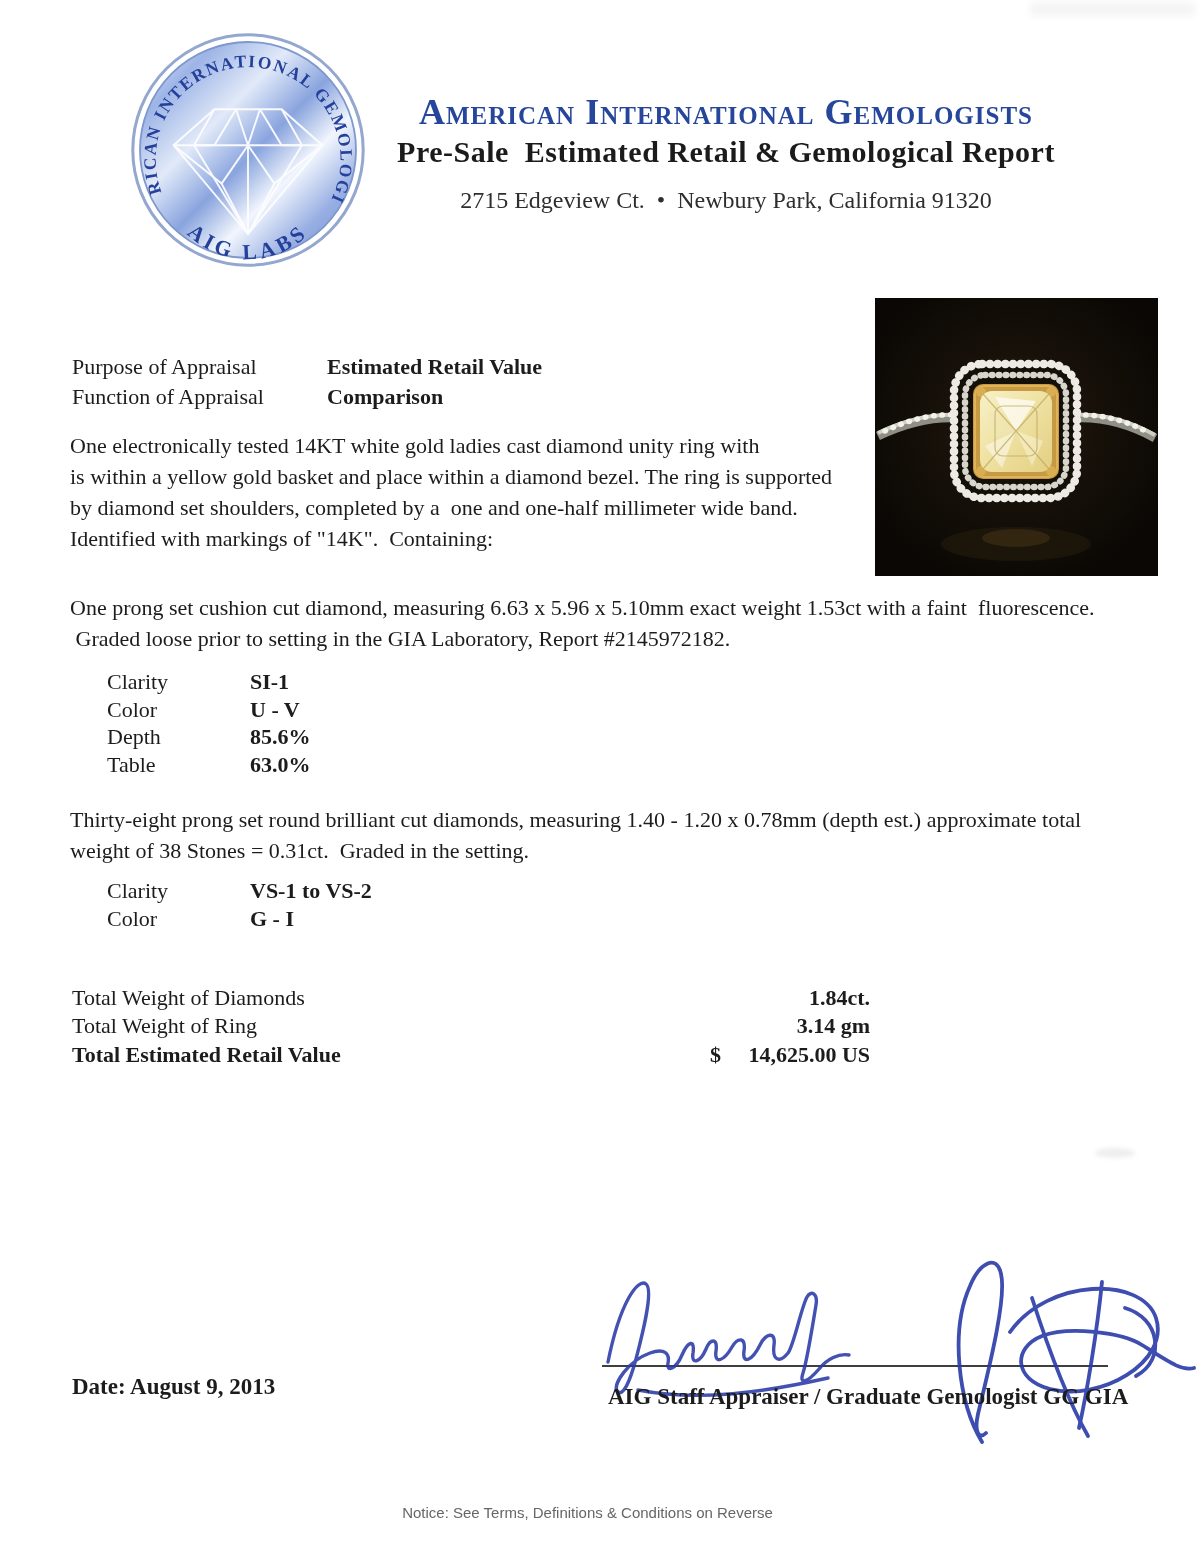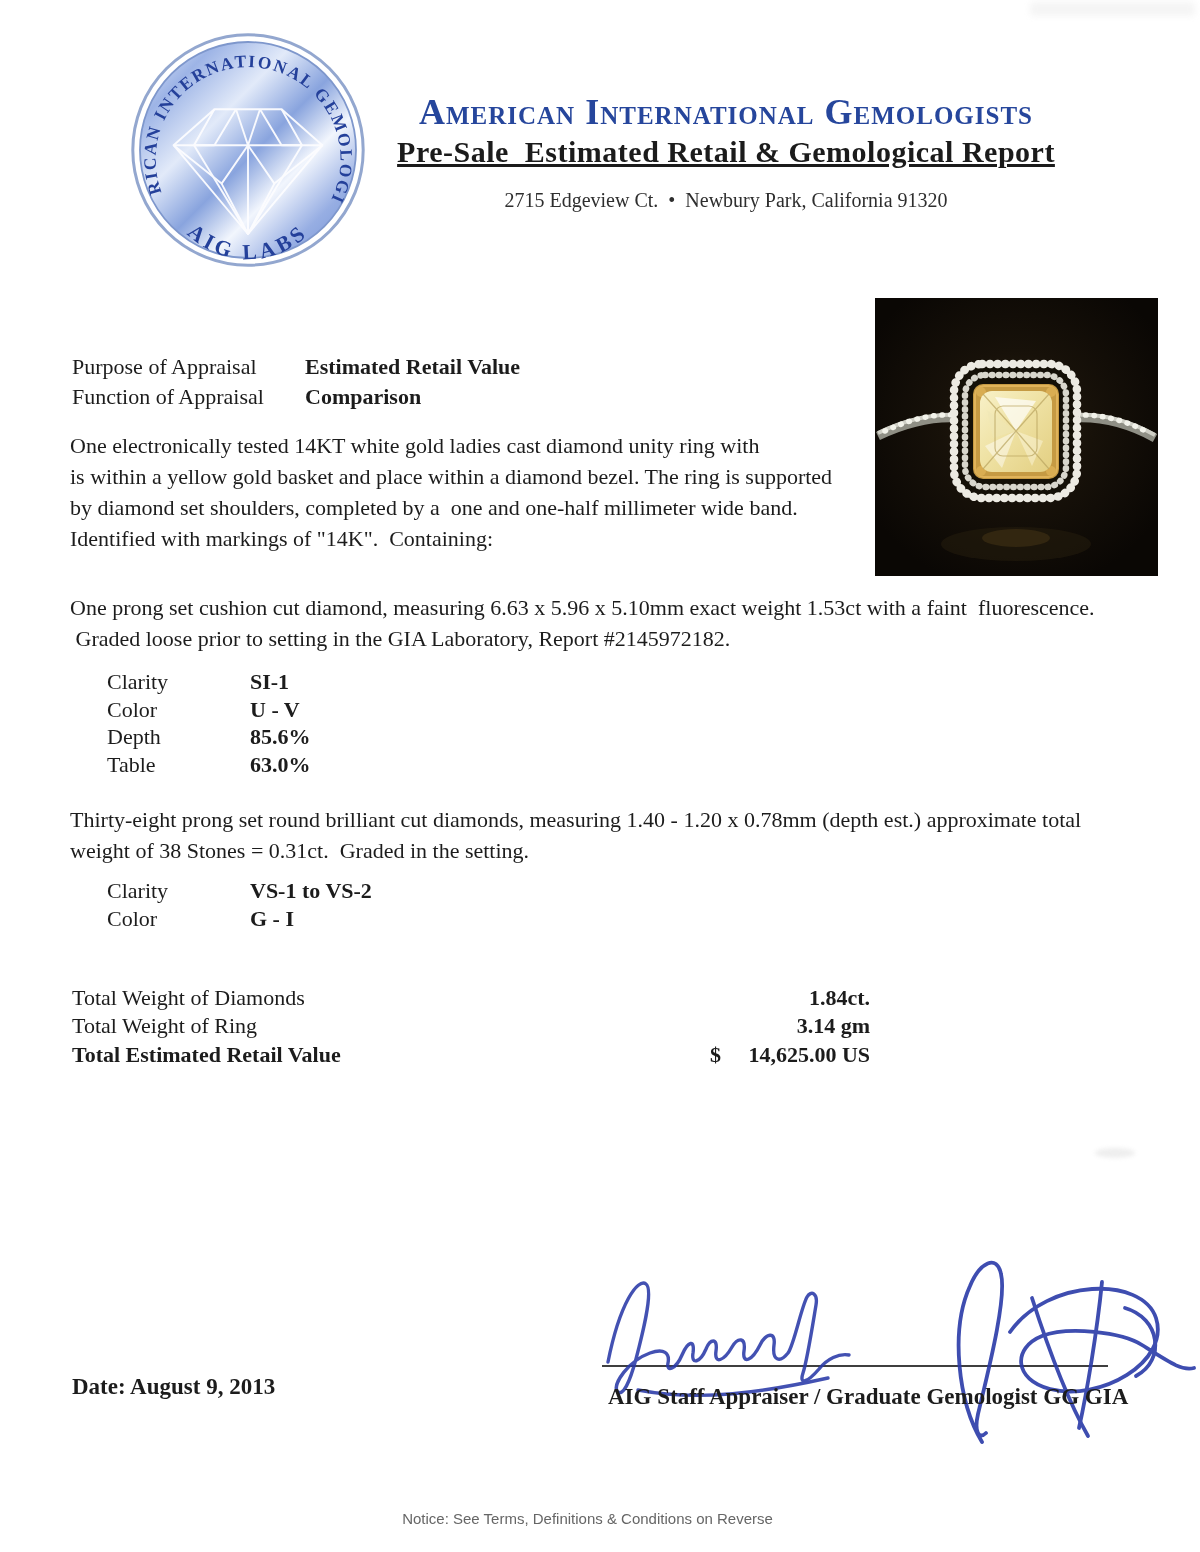--- a/index.html
+++ b/index.html
@@ -13,32 +13,32 @@
 
   
   .logo-wrap { left:128px; top:30px; width:240px; height:240px; }
   .header-text { left:392px; top:92px; width:668px; text-align:center; }
   .org-name {
     font-variant:small-caps; font-weight:bold; font-size:36px; line-height:40px;
     color:#26469c; letter-spacing:1px;
   }
   .report-title {
     font-weight:bold; font-size:30px; line-height:36px; color:#1b1b1b;
-    letter-spacing:0.5px; margin-top:2px;text-decoration:underline;
-  }
-  .address-block { margin-top:16px; font-size:20px; line-height:28px; color:#2e2e2e; }
+    letter-spacing:0.5px; margin-top:2px;
+  }
+  .address-block { margin-top:16px; font-size:24px; line-height:28px; color:#2e2e2e; }
 
   .scan-artifact { left:1030px; top:2px; width:165px; height:14px;
     background:#c9c9c9; opacity:0.18; filter:blur(3px); border-radius:3px; }
   .scan-artifact2 { left:1095px; top:1148px; width:40px; height:10px;
     background:#bdbdbd; opacity:0.25; filter:blur(2px); border-radius:50%; }
 
   
   .meta-block { left:72px; top:352px; width:700px; font-size:22px; line-height:30px; }
-  .meta-row { display:flex; }
+  .meta-row { display:flex;gap:22px; }
   .meta-label { width:221px; }
   .meta-value { font-weight:bold;margin-left:12px; }
 
   
   .para { font-size:22px; line-height:31px; }
   .desc-block { left:70px; top:430px; width:800px; }
   .stone1-block { left:70px; top:592px; width:1090px; }
   .stone2-block { left:70px; top:804px; width:1090px; }
 
   
@@ -64,21 +64,21 @@
 
   
   .sig-art { left:580px; top:1240px; width:630px; height:215px; }
   .date-line { left:72px; top:1374px; font-size:23px; font-weight:bold; }
   .signer-title { left:608px; top:1384px; font-size:23px; font-weight:bold; }
   .signer-dept { left:608px; top:1417px; font-size:22px; font-style:italic; color:#2a2a2a; }
 
   
   .footer-notice {
     left:0; top:1504px; width:1175px; text-align:center;
-    font-family:"Liberation Sans", sans-serif; font-size:15px; color:#666;margin-top:6px;
+    font-family:"Liberation Sans", sans-serif; font-size:15px; color:#666;
   }
 </style>
 </head>
 <body>
 
 <div class="page">
 
   <div class="abs scan-artifact"></div>
   <div class="abs scan-artifact2"></div>
 

